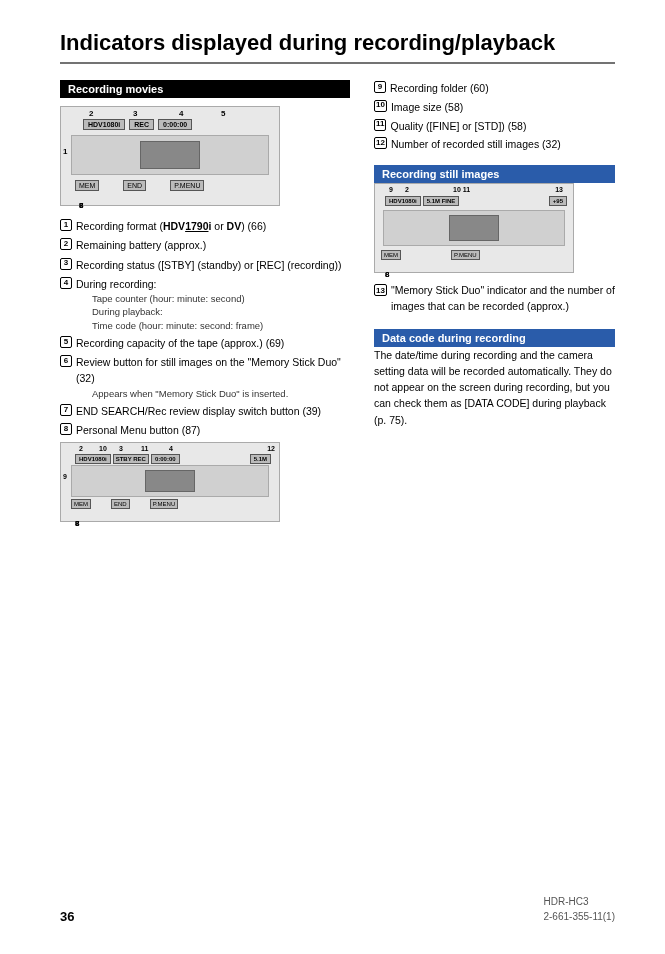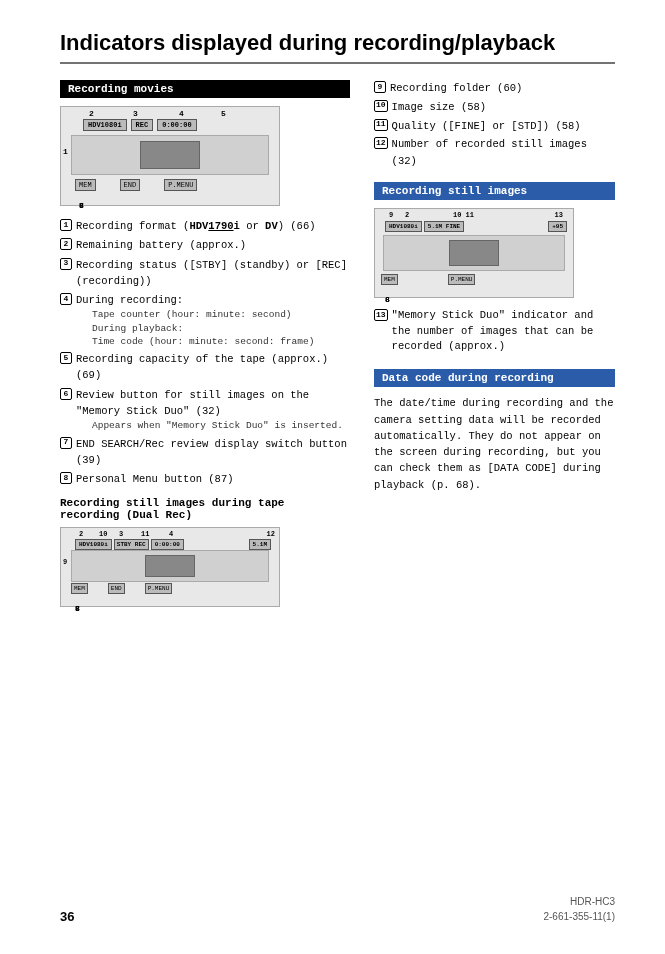--- a/index.html
+++ b/index.html
@@ -29,21 +29,20 @@
       font-weight: bold;
       margin-bottom: 16px;
       color: #000;
       border-bottom: 2px solid #737373;
       padding-bottom: 6px;
     }
     .two-col {
       display: flex;
       gap: 24px;
       width: 100%;
-      font-family: Liberation Mono, monospace;
     }
     .col-left {
       width: 290px;
       flex-shrink: 0;
     }
     .col-right {
       flex: 1;
     }
     .section-header {
       background: #000;
@@ -52,21 +51,20 @@
       font-weight: bold;
       padding: 3px 8px;
       margin-bottom: 8px;
     }
     .section-header-blue {
       background: #2a5caa;
       color: #fff;
       font-size: 11px;
       font-weight: bold;
       padding: 3px 8px;
-      margin-bottom: 8px;
     }
     
     .camera-diagram {
       border: 1px solid #aaa;
       background: #e8e8e8;
       width: 220px;
       height: 100px;
       position: relative;
       margin-bottom: 12px;
     }
@@ -146,21 +144,21 @@
       position: absolute;
       bottom: 30px;
       left: 60px;
       font-size: 13px;
       font-weight: bold;
     }
     .footer-right {
       position: absolute;
       bottom: 30px;
       right: 50px;
-      text-align: right;
+      text-align: left;
       font-size: 10px;
       color: #555;
       line-height: 1.5;
     }
     
     .camera-diagram-right {
       border: 1px solid #aaa;
       background: #e8e8e8;
       width: 200px;
       height: 90px;
@@ -245,21 +243,20 @@
         <li>
           <span class="ind-num">7</span>
           <span class="ind-text">END SEARCH/Rec review display switch button (39)</span>
         </li>
         <li>
           <span class="ind-num">8</span>
           <span class="ind-text">Personal Menu button (87)</span>
         </li>
       </ul>
 
-      <div class="section-title-bold">Recording still images during tape recording (Dual Rec)</div>
 
       <div class="camera-diagram-small">
 
         <span class="cam-number" style="top:2px;left:18px;font-size:7px;">2</span>
         <span class="cam-number" style="top:2px;left:38px;font-size:7px;">10</span>
         <span class="cam-number" style="top:2px;left:58px;font-size:7px;">3</span>
         <span class="cam-number" style="top:2px;left:80px;font-size:7px;">11</span>
         <span class="cam-number" style="top:2px;left:108px;font-size:7px;">4</span>
         <span class="cam-number" style="top:30px;left:2px;font-size:7px;">9</span>
 
@@ -344,21 +341,21 @@
         </div>
       </div>
 
       <div style="display:flex;align-items:flex-start;margin-bottom:14px;">
         <span class="ind-num">13</span>
         <span class="ind-text" style="font-size:10.5px;line-height:1.5;">"Memory Stick Duo" indicator and the number of images that can be recorded (approx.)</span>
       </div>
 
       <div class="section-header-blue">Data code during recording</div>
 
-      <p class="data-code-body">The date/time during recording and the camera setting data will be recorded automatically. They do not appear on the screen during recording, but you can check them as [DATA CODE] during playback (p. 68).</p>
+      <p class="data-code-body">The date/time during recording and the camera setting data will be recorded automatically. They do not appear on the screen during recording, but you can check them as [DATA CODE] during playback (p. 75).</p>
     </div>
   </div>
 
   <div class="page-number">36</div>
 
   <div class="footer-right">
     <div>HDR-HC3</div>
     <div>2-661-355-11(1)</div>
   </div>
 </div>

